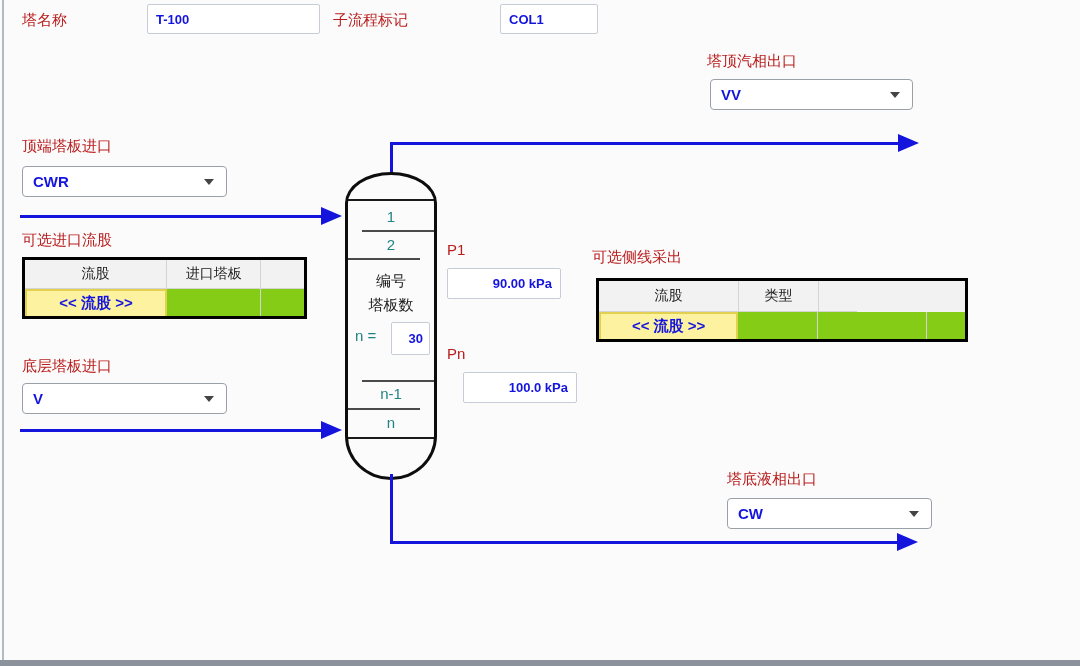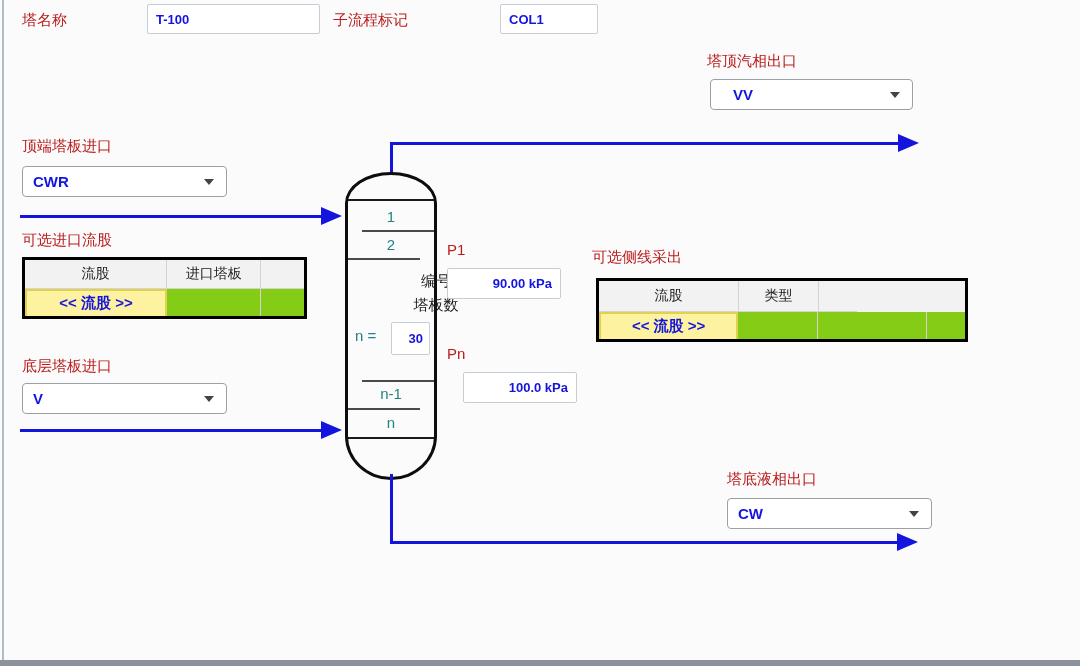--- a/index.html
+++ b/index.html
@@ -69,21 +69,21 @@
 
   
   .vessel {
     left: 345px; top: 172px; width: 92px; height: 308px;
     border: 3px solid #0d0d0d; background: #fbfbfb;
     border-radius: 46px 46px 46px 46px / 31px 31px 44px 44px;
   }
   .vessel .full-line { position: absolute; left: 0; right: 0; height: 2px; background: #1a1a1a; }
   .vessel .tray-line { position: absolute; height: 2px; background: #4a4a4a; }
   .vessel .tray-num { position: absolute; width: 100%; text-align: center; color: #218383; font-size: 15px; }
-  .vessel .mid-label { position: absolute; width: 100%; text-align: center; color: #1a1a1a; font-size: 15px; margin-left: 45px; }
+  .vessel .mid-label { position: absolute; width: 100%; text-align: center; color: #1a1a1a; font-size: 15px; }
   .n-box {
     position: absolute; left: 43px; top: 147px; width: 39px; height: 33px;
     border: 1px solid #c6cdd6; border-radius: 2px; background: #fff;
   }
   .n-eq { position: absolute; left: 7px; top: 152px; color: #218383; font-size: 15px; }
 </style>
 </head>
 <body>
 
 <div class="abs left-edge"></div>
@@ -92,21 +92,21 @@
 <div class="abs label" style="left:22px; top:11px;">塔名称</div>
 <div class="abs" style="left:147px; top:4px; width:173px; height:30px;">
   <input class="text-input" value="T-100" style="">
 </div>
 <div class="abs label" style="left:333px; top:11px;">子流程标记</div>
 <div class="abs" style="left:500px; top:4px; width:98px; height:30px;">
   <input class="text-input" value="COL1" style="">
 </div>
 
 <div class="abs label" style="left:707px; top:52px;">塔顶汽相出口</div>
-<div class="abs dropdown" style="left:710px; top:79px; width:203px;padding-left:12px;">
+<div class="abs dropdown" style="left:710px; top:79px; width:203px;">
   <span class="dd-text">VV</span>
   <span class="dd-arrow"></span>
 </div>
 
 <div class="abs v-line" style="left:390px; top:143px; height:31px;"></div>
 <div class="abs h-line" style="left:390px; top:142px; width:508px;"></div>
 <div class="abs arrow-head" style="left:898px; top:134px;"></div>
 
 <div class="abs label" style="left:22px; top:137px;">顶端塔板进口</div>
 <div class="abs dropdown" style="left:22px; top:166px; width:205px;">

